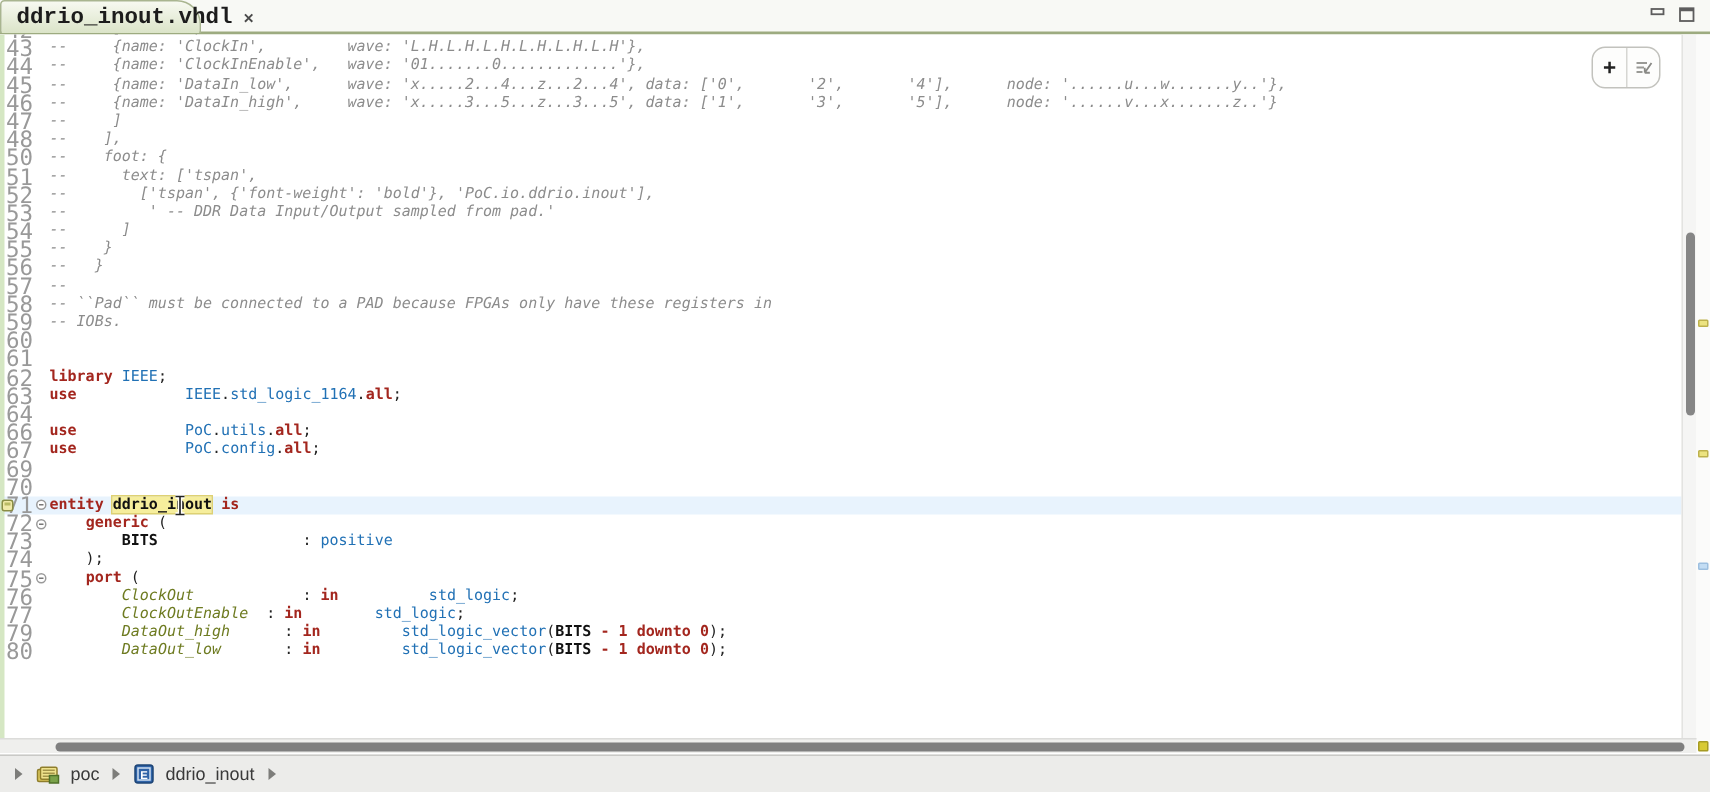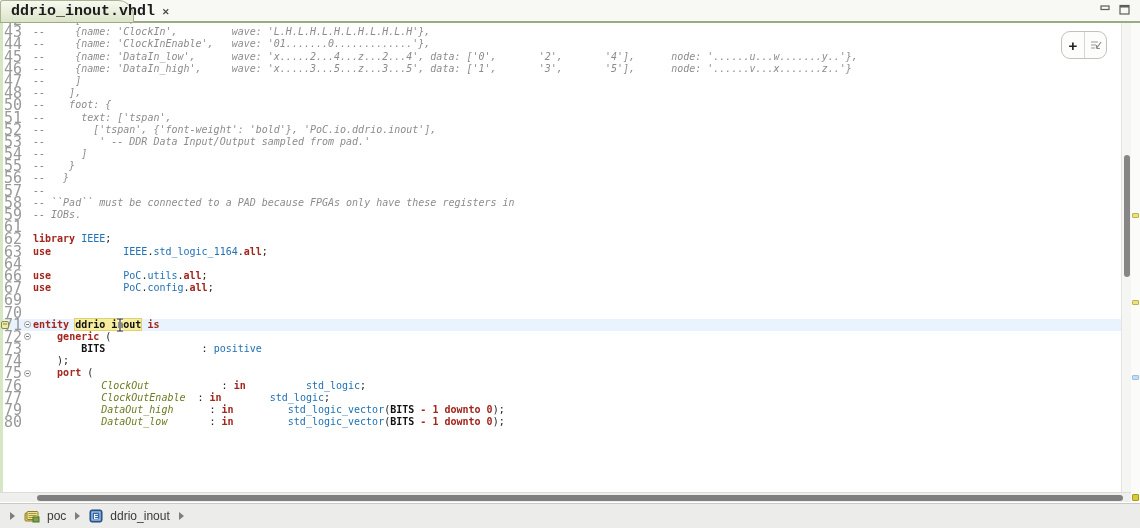--- a/index.html
+++ b/index.html
@@ -24,21 +24,21 @@
   .row { display:flex; height:12.2px; line-height:12.2px; font-family:"DejaVu Sans Mono", monospace; font-size:10px; white-space:pre; position:relative; }
   .row.current { background:#e8f3fd; }
   .ln { width:22px; text-align:right; color:#999; flex:0 0 22px; font-size:15px; }
   .foldcol { width:11px; flex:0 0 11px; position:relative; }
   .fold-marker { position:absolute; left:2px; top:2.5px; width:7px; height:7px; border:1px solid #9a9a9a; border-radius:50%; background:#fff; }
   .fold-marker::after { content:""; position:absolute; left:1px; top:2px; width:3px; height:1px; background:#777; }
   .codetext { flex:1 1 auto; color:#222; }
   .cm { color:#8c8c8c; font-style:italic; }
   .kw { color:#a3261e; font-weight:bold;margin-top:16px; }
   .id { color:#2171b5; font-weight:normal; }
-  .pt { color:#6e7b21; font-style:italic;margin-left:20px; }
+  .pt { color:#6e7b21; font-style:italic; }
   .nm { color:#a3261e; font-weight:bold; }
   .bk { color:#111; font-weight:bold; }
   .tx { color:#222; }
   .hl { color:#111; font-weight:bold; background:#f6ee9c; outline:1px solid #ded173; }
   .gutter-marker { position:absolute; left:1px; top:2px; width:8px; height:8px; background:#f0e9a8; border:1px solid #8a8d45; border-radius:2px; z-index:6; }
   .gutter-marker::after{ content:""; position:absolute; left:1px; top:1px; width:4px; height:2px; background:#b9ba64;}
   .ibeam { position:absolute; left:116px; top:-1px; z-index:7; }
 
   
   .float-toolbar { position:absolute; right:33px; top:8px; height:28px; display:flex; background:#fdfdfc;
@@ -103,20 +103,21 @@
       <div class="row"><span class="ln">50</span><span class="foldcol"></span><span class="codetext"><span class="cm">--    foot: {</span></span></div>
       <div class="row"><span class="ln">51</span><span class="foldcol"></span><span class="codetext"><span class="cm">--      text: ['tspan',</span></span></div>
       <div class="row"><span class="ln">52</span><span class="foldcol"></span><span class="codetext"><span class="cm">--        ['tspan', {'font-weight': 'bold'}, 'PoC.io.ddrio.inout'],</span></span></div>
       <div class="row"><span class="ln">53</span><span class="foldcol"></span><span class="codetext"><span class="cm">--         ' -- DDR Data Input/Output sampled from pad.'</span></span></div>
       <div class="row"><span class="ln">54</span><span class="foldcol"></span><span class="codetext"><span class="cm">--      ]</span></span></div>
       <div class="row"><span class="ln">55</span><span class="foldcol"></span><span class="codetext"><span class="cm">--    }</span></span></div>
       <div class="row"><span class="ln">56</span><span class="foldcol"></span><span class="codetext"><span class="cm">--   }</span></span></div>
       <div class="row"><span class="ln">57</span><span class="foldcol"></span><span class="codetext"><span class="cm">--</span></span></div>
       <div class="row"><span class="ln">58</span><span class="foldcol"></span><span class="codetext"><span class="cm">-- ``Pad`` must be connected to a PAD because FPGAs only have these registers in</span></span></div>
       <div class="row"><span class="ln">59</span><span class="foldcol"></span><span class="codetext"><span class="cm">-- IOBs.</span></span></div>
+      <div class="row"><span class="ln">60</span><span class="foldcol"></span><span class="codetext"></span></div>
       <div class="row"><span class="ln">61</span><span class="foldcol"></span><span class="codetext"></span></div>
       <div class="row"><span class="ln">62</span><span class="foldcol"></span><span class="codetext"><span class="kw">library</span><span class="tx"> </span><span class="id">IEEE</span><span class="tx">;</span></span></div>
       <div class="row"><span class="ln">63</span><span class="foldcol"></span><span class="codetext"><span class="kw">use</span><span class="tx">            </span><span class="id">IEEE</span><span class="tx">.</span><span class="id">std_logic_1164</span><span class="tx">.</span><span class="kw">all</span><span class="tx">;</span></span></div>
       <div class="row"><span class="ln">64</span><span class="foldcol"></span><span class="codetext"></span></div>
       <div class="row"><span class="ln">66</span><span class="foldcol"></span><span class="codetext"><span class="kw">use</span><span class="tx">            </span><span class="id">PoC</span><span class="tx">.</span><span class="id">utils</span><span class="tx">.</span><span class="kw">all</span><span class="tx">;</span></span></div>
       <div class="row"><span class="ln">67</span><span class="foldcol"></span><span class="codetext"><span class="kw">use</span><span class="tx">            </span><span class="id">PoC</span><span class="tx">.</span><span class="id">config</span><span class="tx">.</span><span class="kw">all</span><span class="tx">;</span></span></div>
       <div class="row"><span class="ln">69</span><span class="foldcol"></span><span class="codetext"></span></div>
       <div class="row"><span class="ln">70</span><span class="foldcol"></span><span class="codetext"></span></div>
       <div class="row current"><span class="gutter-marker"></span><span class="ln">71</span><span class="foldcol"><span class="fold-marker"></span></span><span class="codetext"><span class="kw">entity</span><span class="tx"> </span><span class="hl">ddrio_inout</span><span class="tx"> </span><span class="kw">is</span></span><span class="ibeam"><svg width="8" height="14" viewBox="0 0 8 14">
             <path d="M1 1 h6 M1 13 h6 M4 1 v12" stroke="#fff" stroke-width="3" fill="none"></path>

